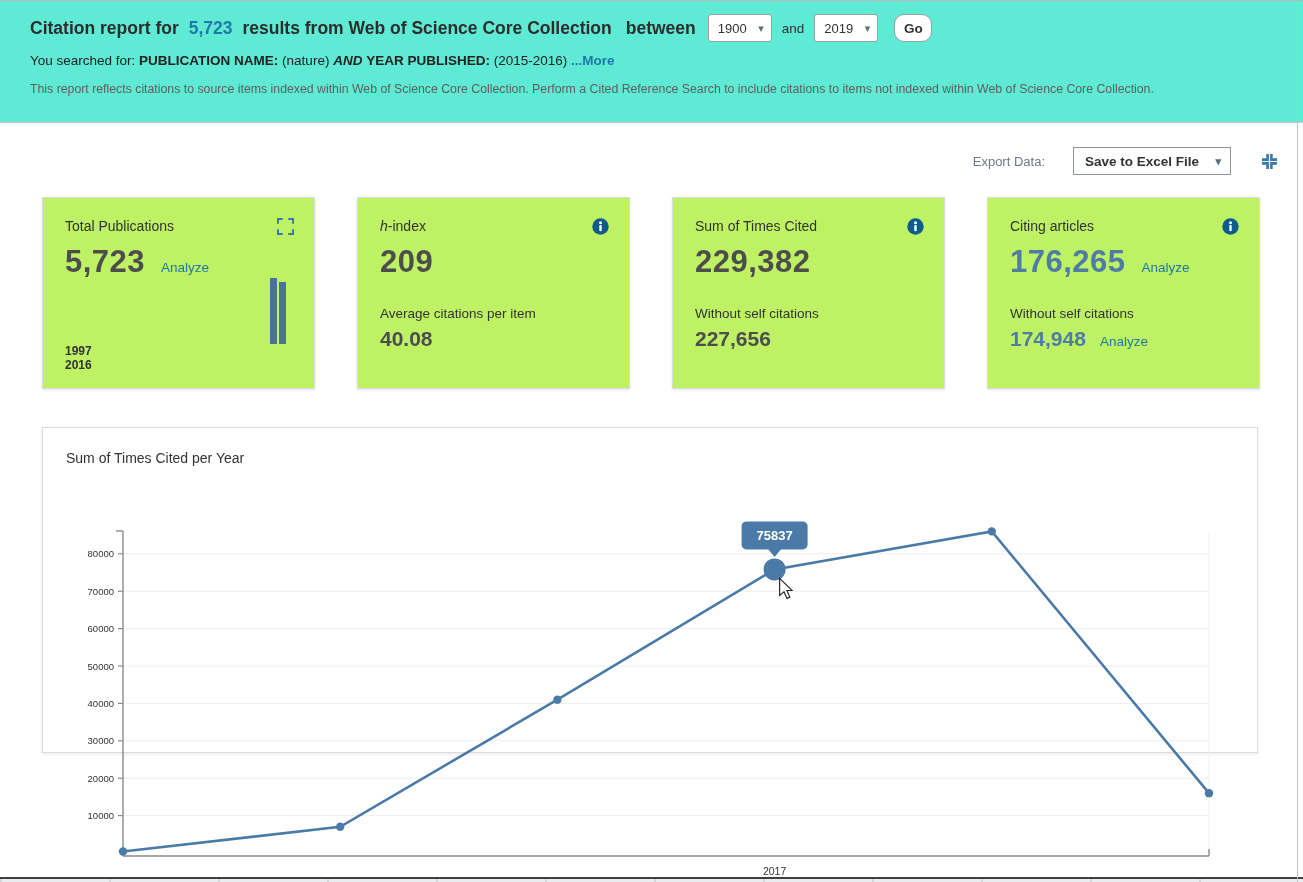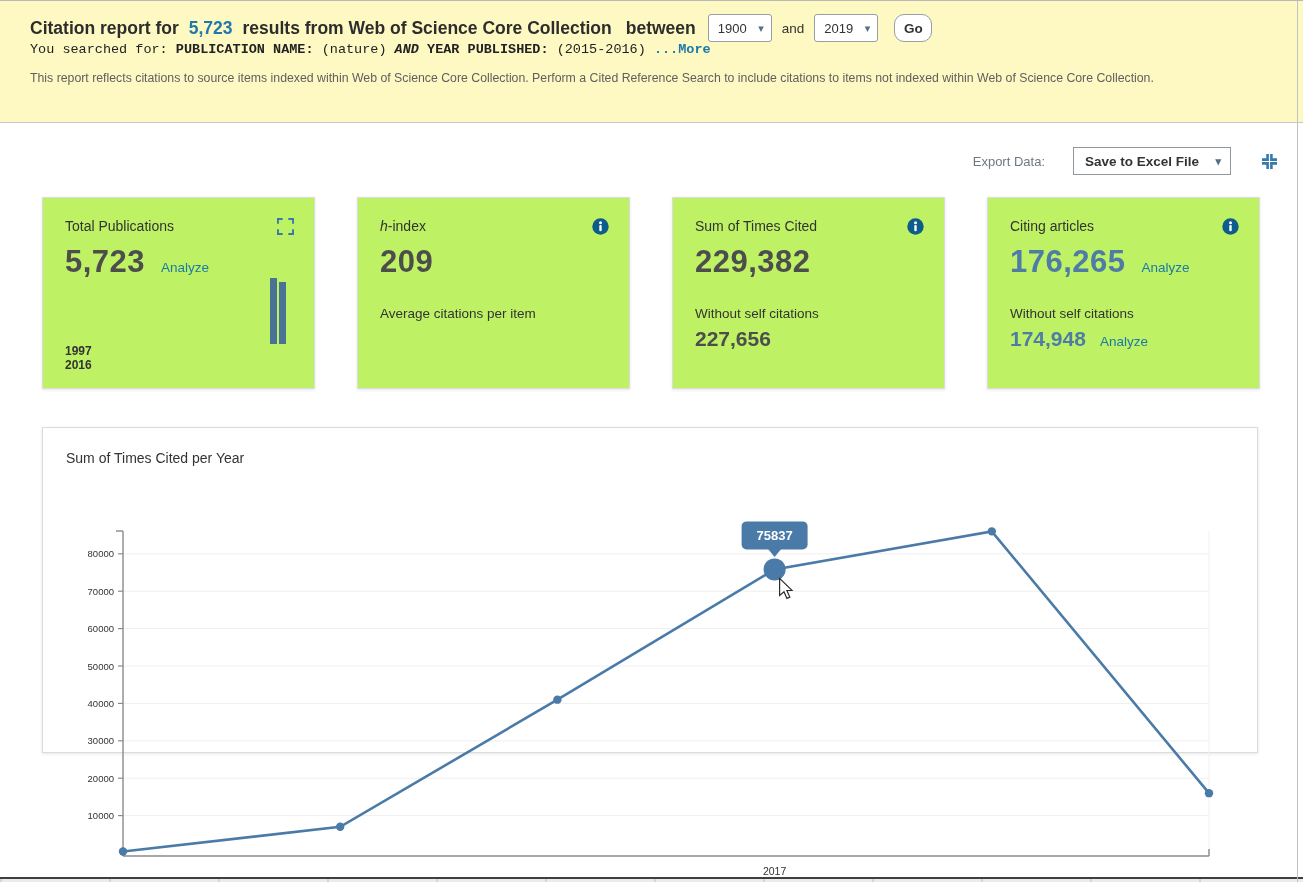--- a/index.html
+++ b/index.html
@@ -1,31 +1,31 @@
 <!DOCTYPE html>
 <html><head>
 <meta charset="utf-8">
 <style>
   * { margin:0; padding:0; box-sizing:border-box; }
   body { font-family:"Liberation Sans", sans-serif; background:#fff; }
   .page { position:relative; width:1303px; height:882px; background:#fff; overflow:hidden; border-top:1px solid #b9b9b9; }
   .right-frame { position:absolute; top:0; right:5px; width:1px; height:100%; background:#c2c2c2; }
 
   
-  .top-bar { background:#fef9c3; height:122px; padding:13px 30px 0 30px; border-bottom:1px solid #c9c9c9; }
+  .top-bar { background:#5eead4; height:122px; padding:13px 30px 0 30px; border-bottom:1px solid #c9c9c9; }
   .title-line { display:flex; align-items:center; gap:8px; font-size:17.5px; font-weight:bold; color:#2d2d2d; }
   .title-line .count { color:#2178ab; margin:0 2px; cursor:pointer; }
   .title-line .between { margin-left:6px; margin-right:4px; }
   .year-select { display:inline-flex; align-items:center; justify-content:space-between; width:64px; height:28px;
     background:#fff; border:1px solid #979ea4; border-radius:3px; padding:0 7px 0 9px; font-size:13px; font-weight:normal; color:#333; cursor:pointer; }
   .caret { font-size:11px; color:#5a6e7e; line-height:1; }
   .and-word { font-size:13.5px; font-weight:normal; color:#333; margin:0 2px; }
   .go-btn { width:38px; height:28px; background:#fff; border:1px solid #979ea4; border-radius:10px; font-size:13.5px; color:#333;
     display:inline-flex; align-items:center; justify-content:center; cursor:pointer; margin-left:8px; }
-  .search-line { font-size:13.5px; color:#222;font-family:Liberation Mono, monospace; }
+  .search-line { margin-top:11px; font-size:13.5px; color:#222; }
   .search-line b { font-weight:bold; }
   .search-line .op { font-style:italic; font-weight:bold; }
   .search-line .more { color:#1c79a8; font-weight:bold; cursor:pointer; }
   .disclaimer { margin-top:14px; font-size:12.3px; color:#5f5f5f; }
 
   
   .export-row { display:flex; justify-content:flex-end; align-items:center; gap:28px; margin:24px 24px 0 0; height:28px; }
   .export-label { font-size:13px; color:#6d7883; }
   .export-select { display:flex; align-items:center; justify-content:space-between; width:158px; height:28px; background:#fff;
     border:1px solid #8f969c; border-radius:0; padding:0 9px 0 11px; font-size:13.5px; font-weight:600; color:#333; cursor:pointer; }
@@ -154,20 +154,23 @@
             <circle cx="8.5" cy="8.5" r="8.2" fill="#0e5c8a"></circle>
             <circle cx="8.5" cy="4.7" r="1.5" fill="#fff"></circle>
             <rect x="7.3" y="7.1" width="2.4" height="6.2" rx="1.1" fill="#fff"></rect>
           </svg>
         </span>
       </div>
       <div class="num-row">
           <span class="big-num">209</span>
         </div>
       <div class="sub-label">Average citations per item</div>
+      <div class="sub-row">
+          <span class="sub-num">40.08</span>
+        </div>
     </div>
 
     <div class="card">
       <div class="card-head">
         <span class="card-label">Sum of Times Cited</span>
         <span class="icon-btn">
           <svg width="17" height="17" viewBox="0 0 17 17">
             <circle cx="8.5" cy="8.5" r="8.2" fill="#0e5c8a"></circle>
             <circle cx="8.5" cy="4.7" r="1.5" fill="#fff"></circle>
             <rect x="7.3" y="7.1" width="2.4" height="6.2" rx="1.1" fill="#fff"></rect>

